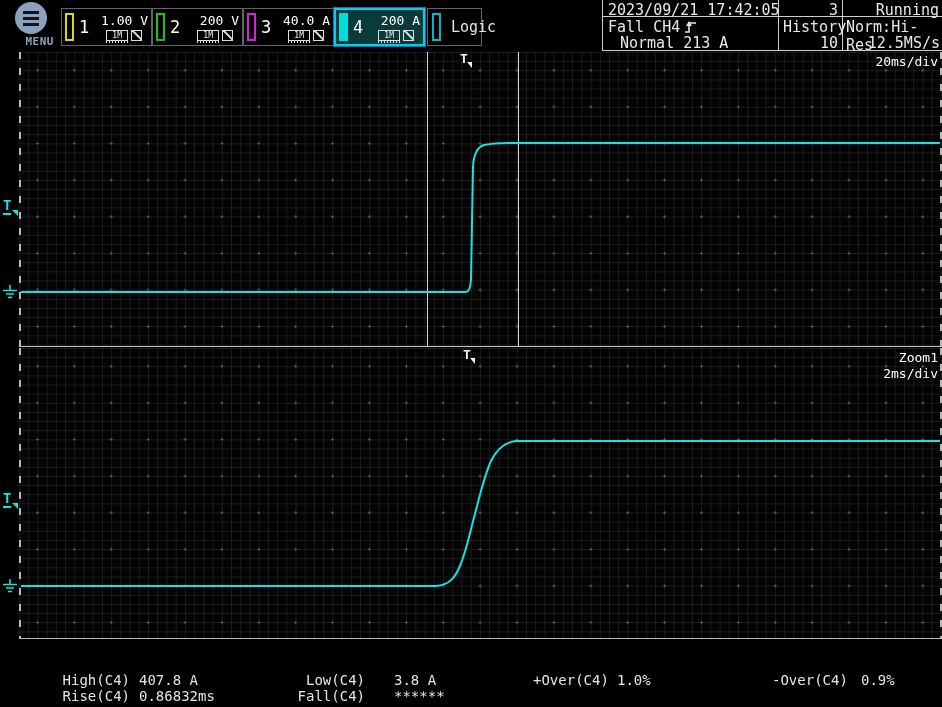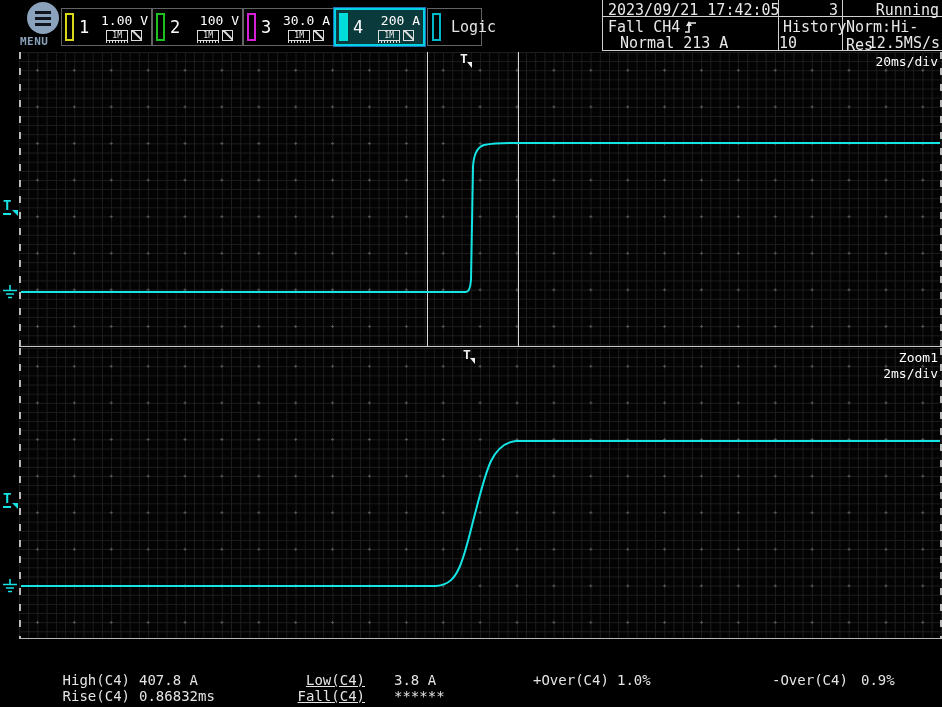--- a/index.html
+++ b/index.html
@@ -2,21 +2,21 @@
 <html><head>
 <meta charset="utf-8">
 <style>
   * { margin:0; padding:0; box-sizing:border-box; }
   html,body { width:942px; height:707px; background:#000; overflow:hidden; }
   body { font-family:"DejaVu Sans Mono", monospace; color:#e8e8e8; position:relative; }
 
   
   .topbar { position:absolute; left:0; top:0; width:942px; height:52px; background:#000; }
 
-  .menu-btn { position:absolute; left:20px; top:2px; width:46px; height:48px; text-align:left; cursor:pointer; }
+  .menu-btn { position:absolute; left:8px; top:2px; width:46px; height:48px; text-align:right; cursor:pointer; }
   .menu-circle { width:32px; height:32px; border-radius:50%; background:#8aa2bc; margin:0 auto; display:flex; flex-direction:column; justify-content:center; align-items:center; gap:3px; }
   .menu-circle i { display:block; width:16px; height:3px; background:#10141c; }
   .menu-label { font-size:11px; font-weight:bold; color:#8aa2bc; letter-spacing:0.5px; margin-top:1px; }
 
   .chbox { position:absolute; top:8px; height:38px; width:91px; border:1px solid #636363; background:#000; display:flex; align-items:center; padding:2px 3px; cursor:pointer; }
   .chbox.active { background:#0b3a3c; border:2px solid #00d2e4; outline:1px solid #1f6fb4; }
   .ch-bracket { width:9px; height:28px; border:2px solid; margin-right:5px; flex:0 0 auto; }
   .ch-bracket.filled { border:none; }
   .ch-num { font-size:17px; color:#fff; margin-right:4px; }
   .ch-right { flex:1; display:flex; flex-direction:column; align-items:flex-end; }
@@ -34,21 +34,21 @@
   
   .status { position:absolute; left:602px; top:0; width:340px; height:51px; border-left:1px solid #cfcfcf; border-bottom:1px solid #cfcfcf; font-size:15px; }
   .status .vline { position:absolute; top:0; bottom:0; width:1px; background:#cfcfcf; }
   .status .hline { position:absolute; left:0; right:0; top:16px; height:1px; background:#cfcfcf; }
   .st-date { position:absolute; left:5px; top:1px; white-space:pre; }
   .st-count { position:absolute; left:176px; width:59px; top:1px; text-align:right; }
   .st-run { position:absolute; left:240px; width:96px; top:1px; text-align:right; }
   .st-trg1 { position:absolute; left:5px; top:18px; display:flex; align-items:center; gap:4px; }
   .st-trg2 { position:absolute; left:5px; top:34px; white-space:pre;padding-left:12px; }
   .st-hist { position:absolute; left:180px; top:18px; }
-  .st-histv { position:absolute; left:176px; width:59px; top:34px; }
+  .st-histv { position:absolute; left:176px; width:59px; top:34px; text-align:right; }
   .st-mode { position:absolute; left:243px; top:18px; }
   .st-rate { position:absolute; left:240px; width:97px; top:34px; text-align:right; }
 
   
   .grat { position:absolute; left:19px; width:923px; background-color:#030303;
     background-image:
       radial-gradient(circle, #565656 1px, transparent 1.4px),
       linear-gradient(#1d1d1d 1px, transparent 1px),
       linear-gradient(90deg, #1d1d1d 1px, transparent 1px);
     background-size: 36.9px 36.6px, 9.22px 9.15px, 9.22px 9.15px; }
@@ -72,21 +72,21 @@
   .lvlmark u { text-decoration:none; border-bottom:2px solid #19e2e2; padding-bottom:0px; }
   .lvlmark .tri { position:absolute; left:9px; top:11px; width:0; height:0;
     border-top:6px solid #19e2e2; border-left:6px solid transparent; }
   .gndmark { position:absolute; left:2px; }
 
   
   .meas { position:absolute; left:0; top:668px; width:840px; height:39px; font-size:14px; color:#e4e4e4; }
   .meas span { position:absolute; white-space:pre; }
   .m-lbl1 { left:58px; width:72px; text-align:right; }
   .m-val1 { left:139px; }
-  .m-lbl2 { left:293px; width:72px; text-align:right;text-decoration:underline; }
+  .m-lbl2 { left:293px; width:72px; text-align:right; }
   .m-val2 { left:374px;margin-left:20px; }
   .m-lbl3 { left:533px; }
   .m-val3 { left:617px; }
   .m-lbl4 { left:772px; }
   .m-val4 { left:861px; }
   .row1 { top:4px; } .row2 { top:20px; }
 </style>
 </head>
 <body>
 
@@ -110,33 +110,33 @@
         <span class="imp">1M</span>
         <span class="probe"></span>
       </span>
     </span>
   </div>
 
   <div class="chbox" style="left:152px">
     <span class="ch-bracket" style="border-color:#1fbf1f"></span>
     <span class="ch-num">2</span>
     <span class="ch-right">
-      <span class="ch-val">100 V</span>
+      <span class="ch-val">200 V</span>
       <span class="ch-icons">
         <span class="imp">1M</span>
         <span class="probe"></span>
       </span>
     </span>
   </div>
 
   <div class="chbox" style="left:243px">
     <span class="ch-bracket" style="border-color:#d81fd8"></span>
     <span class="ch-num">3</span>
     <span class="ch-right">
-      <span class="ch-val">30.0 A</span>
+      <span class="ch-val">40.0 A</span>
       <span class="ch-icons">
         <span class="imp">1M</span>
         <span class="probe"></span>
       </span>
     </span>
   </div>
 
   <div class="chbox active" style="left:334px">
     <span class="ch-bracket filled" style="background:#00dcdc"></span>
     <span class="ch-num">4</span>

